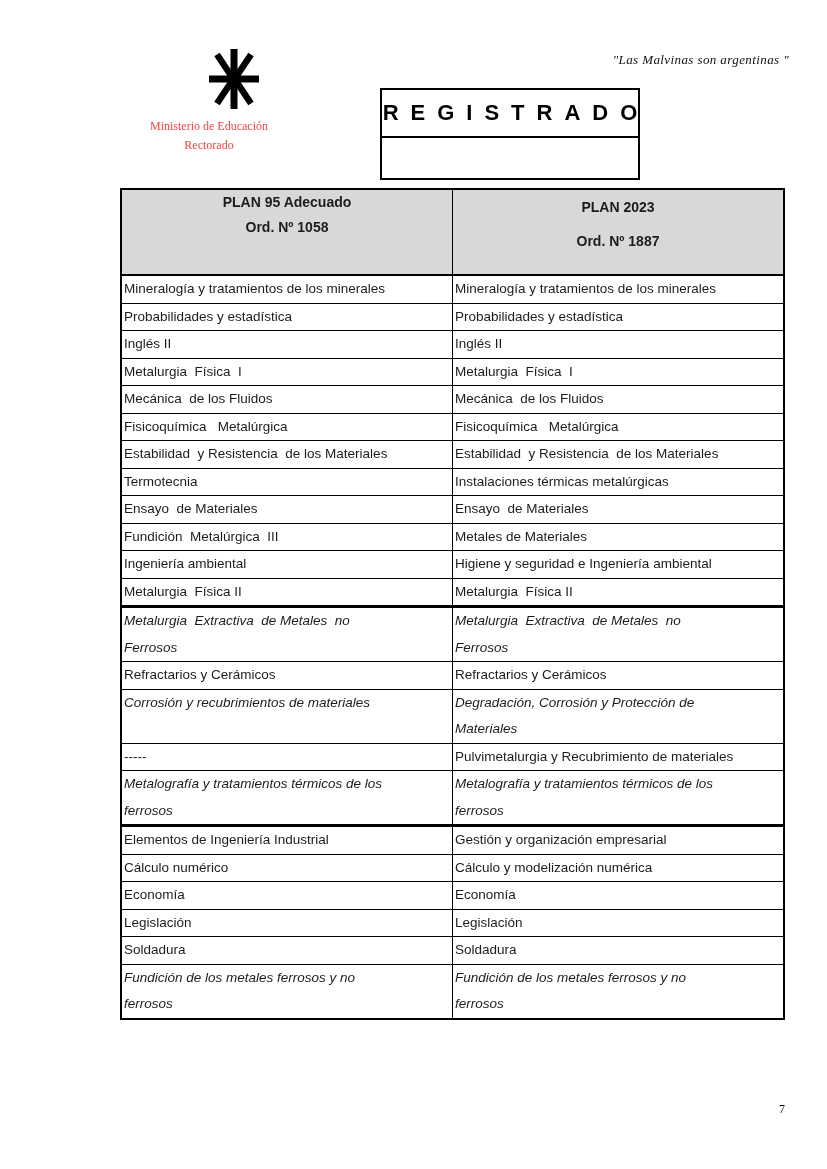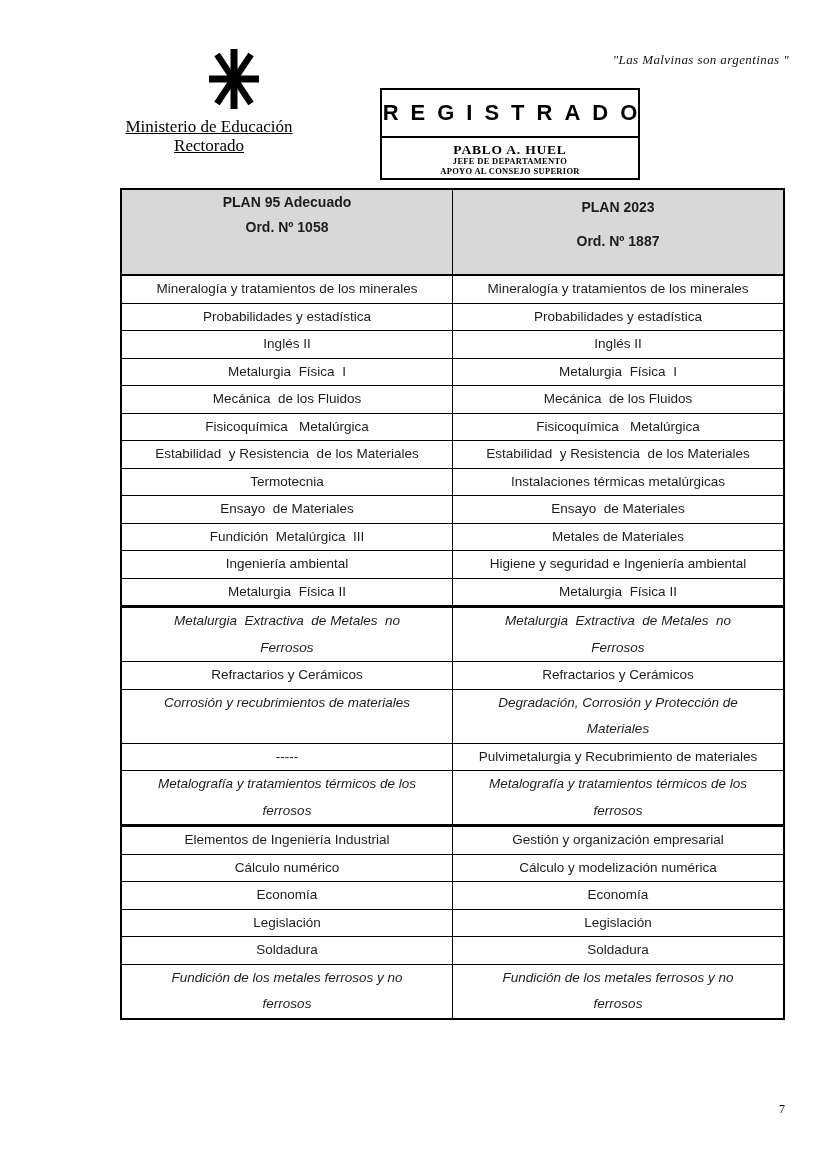--- a/index.html
+++ b/index.html
@@ -17,21 +17,21 @@
     position:absolute;top:52px;right:38px;
     font-family:"Liberation Serif",serif;
     font-style:italic;font-size:13px;letter-spacing:.4px;color:#111;
   }
   
   .logo{position:absolute;left:209px;top:49px;width:50px;height:60px;}
   .ministry{
     position:absolute;left:95px;top:117px;width:228px;
     text-align:center;
     font-family:"Liberation Serif",serif;
-    font-size:17px;line-height:19px;color:#000000;text-decoration:underline;
+    font-size:12px;line-height:19px;color:#ef4444;
   }
   
   .stamp{
     position:absolute;left:380px;top:88px;width:260px;height:92px;
     border:2px solid #000;box-sizing:border-box;background:#fff;
   }
   .stamp-title{
     height:48px;border-bottom:2px solid #000;box-sizing:border-box;
     display:flex;align-items:center;justify-content:center;
     font-family:"Liberation Sans",sans-serif;
@@ -58,21 +58,21 @@
     background:#d8d8d8;
     font-size:14px;font-weight:bold;
     text-align:center;vertical-align:top;
     height:86px;box-sizing:border-box;
     border-bottom-width:2px;
     padding:0;
   }
   th.h-left{padding-top:20px;line-height:25px;}
   th.h-right{padding-top:3px;line-height:34px;}
   table.plans td{
-    text-align:center;vertical-align:top;
+    text-align:left;vertical-align:top;
     height:26px;line-height:26.5px;
     padding:0 2px;box-sizing:content-box;
     white-space:pre-wrap;
     overflow:hidden;
   }
   tr.tall td{height:53px;font-style:italic;}
   tr.thick-top td{border-top-width:3px;}
   
   .pageno{
     position:absolute;left:779px;top:1102px;
@@ -99,25 +99,20 @@
     </g>
   </svg>
 
   <div class="ministry">
     <div>Ministerio de Educación</div>
     <div>Rectorado</div>
   </div>
 
   <div class="stamp">
     <div class="stamp-title">REGISTRADO</div>
-    <div class="stamp-body">
-      <div class="stamp-name">PABLO A. HUEL</div>
-      <div class="stamp-role">JEFE DE DEPARTAMENTO</div>
-      <div class="stamp-office">APOYO AL CONSEJO SUPERIOR</div>
-    </div>
   </div>
 
   <table class="plans">
     <thead>
       <tr>
         <th class="h-left">
           <div>PLAN 95 Adecuado</div>
           <div>Ord. Nº 1058</div>
         </th>
         <th class="h-right">

